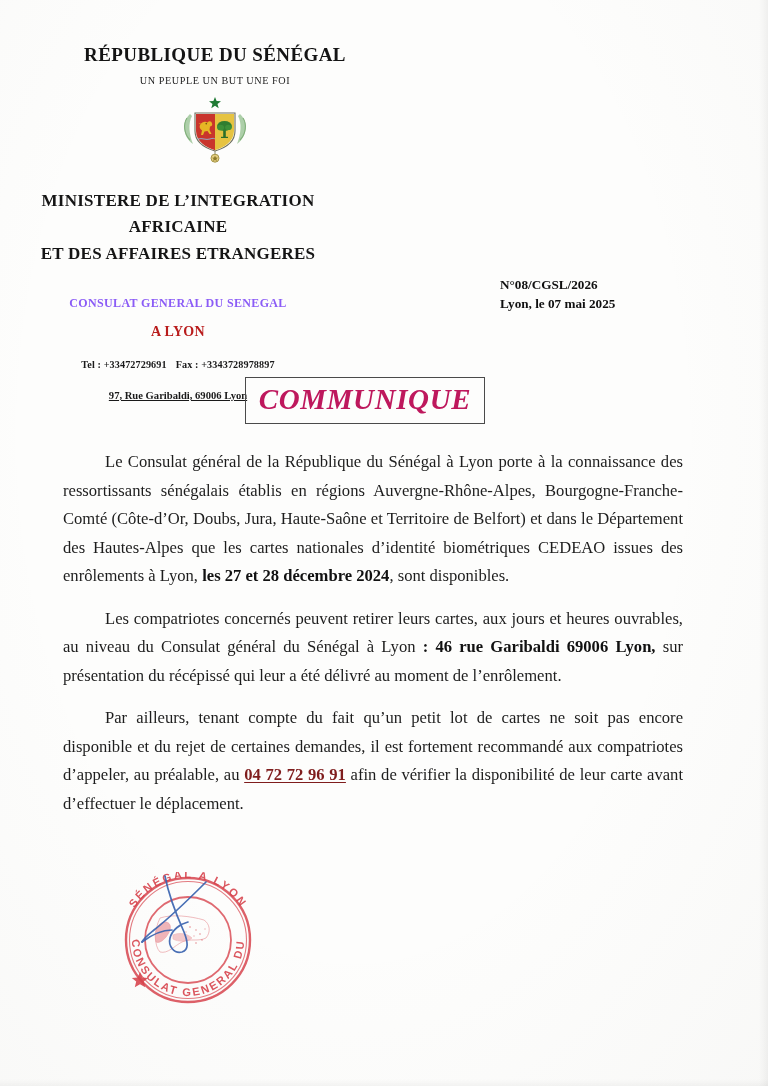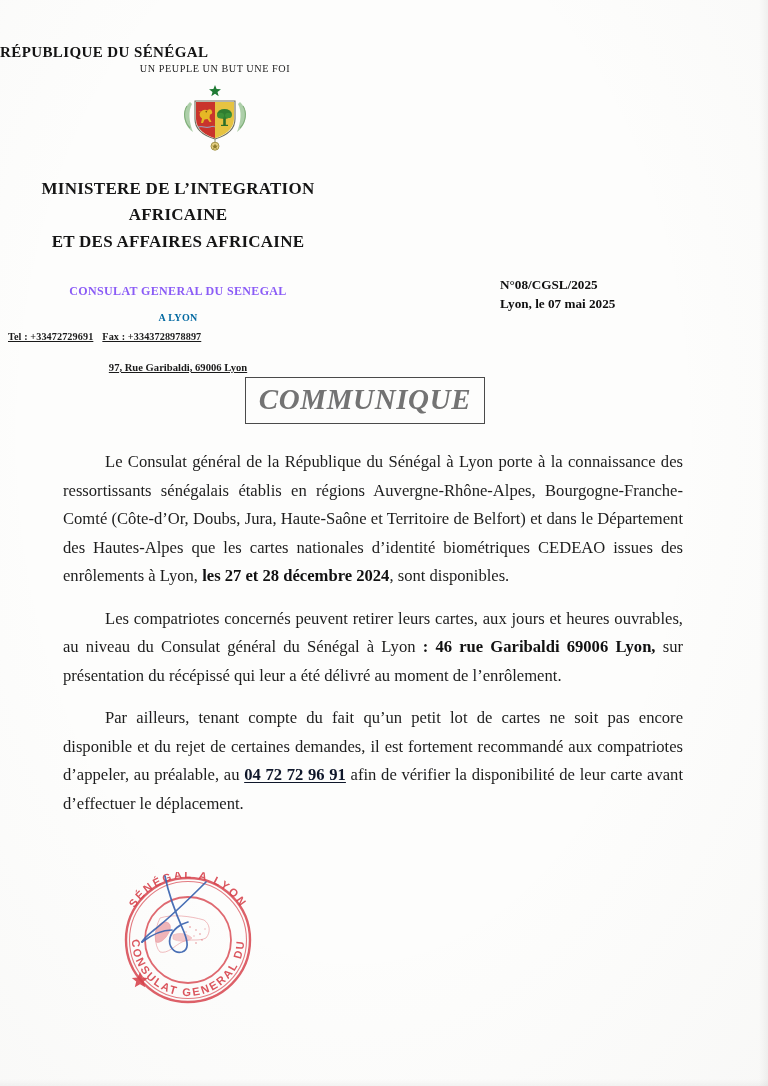--- a/index.html
+++ b/index.html
@@ -51,34 +51,35 @@
 
   
   #letterhead {
     position: absolute;
     left: 0;
     top: 0;
     width: 430px;
   }
 
   .republic-title {
-    font-weight: bold;
-    font-size: 15px;
+    text-align: center;
+    font-weight: bold;
+    font-size: 19px;
     letter-spacing: 0.4px;
     color: #141414;
     margin-top: 44px;
   }
 
   .republic-motto {
     text-align: center;
     font-size: 10.2px;
     font-weight: normal;
     letter-spacing: 0.55px;
     color: #222;
-    margin-top: 2px;
+    margin-top: 9px;
   }
 
   
   #coat-of-arms {
     width: 84px;
     height: 70px;
     margin: 8px auto 0 auto;
     display: block;
   }
 
@@ -103,35 +104,35 @@
     margin-left: 8px;
   }
   .consulate-line1 {
     font-weight: bold;
     font-size: 12px;
     letter-spacing: 0.35px;
     color: #8b5cf6;
   }
   .consulate-line2 {
     font-weight: bold;
-    font-size: 10px;
+    font-size: 14px;
     letter-spacing: 0.35px;
     margin-top: 13px;
-    color: #0369a1;
+    color: #b91c1c;
   }
 
   .contact-line {
-    margin-top: 8px;
+    margin-top: 19px;
+    text-align: center;
     width: 340px;
     margin-left: 8px;
     font-weight: bold;
     font-size: 10.2px;
     letter-spacing: 0.1px;
     color: #1a1a1a;
-    text-decoration: underline;
   }
   .contact-line .gap { display: inline-block; width: 9px; }
 
   .address-line {
     margin-top: 20px;
     text-align: center;
     width: 340px;
     margin-left: 8px;
     font-weight: bold;
     font-size: 10.6px;
@@ -160,21 +161,21 @@
     border: 1.6px solid #4a4a4a;
     display: flex;
     align-items: center;
     justify-content: center;
   }
   #title-box .title-text {
     font-weight: bold;
     font-style: italic;
     font-size: 29px;
     letter-spacing: 0.6px;
-    color: #737373;
+    color: #be185d;
     transform: translateY(-1px);
   }
 
   
   #body-text {
     position: absolute;
     left: 63px;
     top: 448px;
     width: 620px;
   }
@@ -186,21 +187,21 @@
     color: #1d1d1d;
     text-indent: 42px;
     margin: 0 0 14px 0;
   }
   .para:last-child { margin-bottom: 0; }
   .para b { font-weight: bold; color: #111; }
   .para .uline {
     font-weight: bold;
     text-decoration: underline;
     text-underline-offset: 2px;
-    color: #0f172a;
+    color: #7f1d1d;
     white-space: nowrap;
   }
 
   
   #stamp-area {
     position: absolute;
     left: 110px;
     top: 872px;
     width: 165px;
     height: 135px;
@@ -249,37 +250,37 @@
 
       <path d="M25 45 C29 43.6, 33 46.4, 37 45 C40 43.9, 41 44.4, 42 45" stroke="#8fb7d8" stroke-width="0.9" fill="none"></path>
 
       <path d="M42 57 L42 61" stroke="#8a8a6e" stroke-width="1"></path>
       <circle cx="42" cy="64.2" r="4" fill="#e8d285" stroke="#9a8a3c" stroke-width="0.9"></circle>
       <polygon points="42,61.6 42.9,63.5 45,63.7 43.4,65 43.9,67 42,65.9 40.1,67 40.6,65 39,63.7 41.1,63.5" fill="#8d7a2a"></polygon>
     </svg>
 
     <div class="ministry-block">
       <div class="ministry-line">MINISTERE DE L’INTEGRATION AFRICAINE</div>
-      <div class="ministry-line">ET DES AFFAIRES AFRICAINE</div>
+      <div class="ministry-line">ET DES AFFAIRES ETRANGERES</div>
     </div>
 
     <div class="consulate-block">
       <div class="consulate-line1">CONSULAT GENERAL DU SENEGAL</div>
       <div class="consulate-line2">A LYON</div>
     </div>
 
     <div class="contact-line">
       <span>Tel : +33472729691</span><span class="gap"></span><span>Fax : +3343728978897</span>
     </div>
 
     <div class="address-line">97, Rue Garibaldi, 69006 Lyon</div>
   </div>
 
   <div id="reference-block">
-    <div>N°08/CGSL/2025</div>
+    <div>N°08/CGSL/2026</div>
     <div>Lyon, le 07 mai 2025</div>
   </div>
 
   <div id="title-box">
     <span class="title-text">COMMUNIQUE</span>
   </div>
 
   <div id="body-text">
 
     <p class="para">

